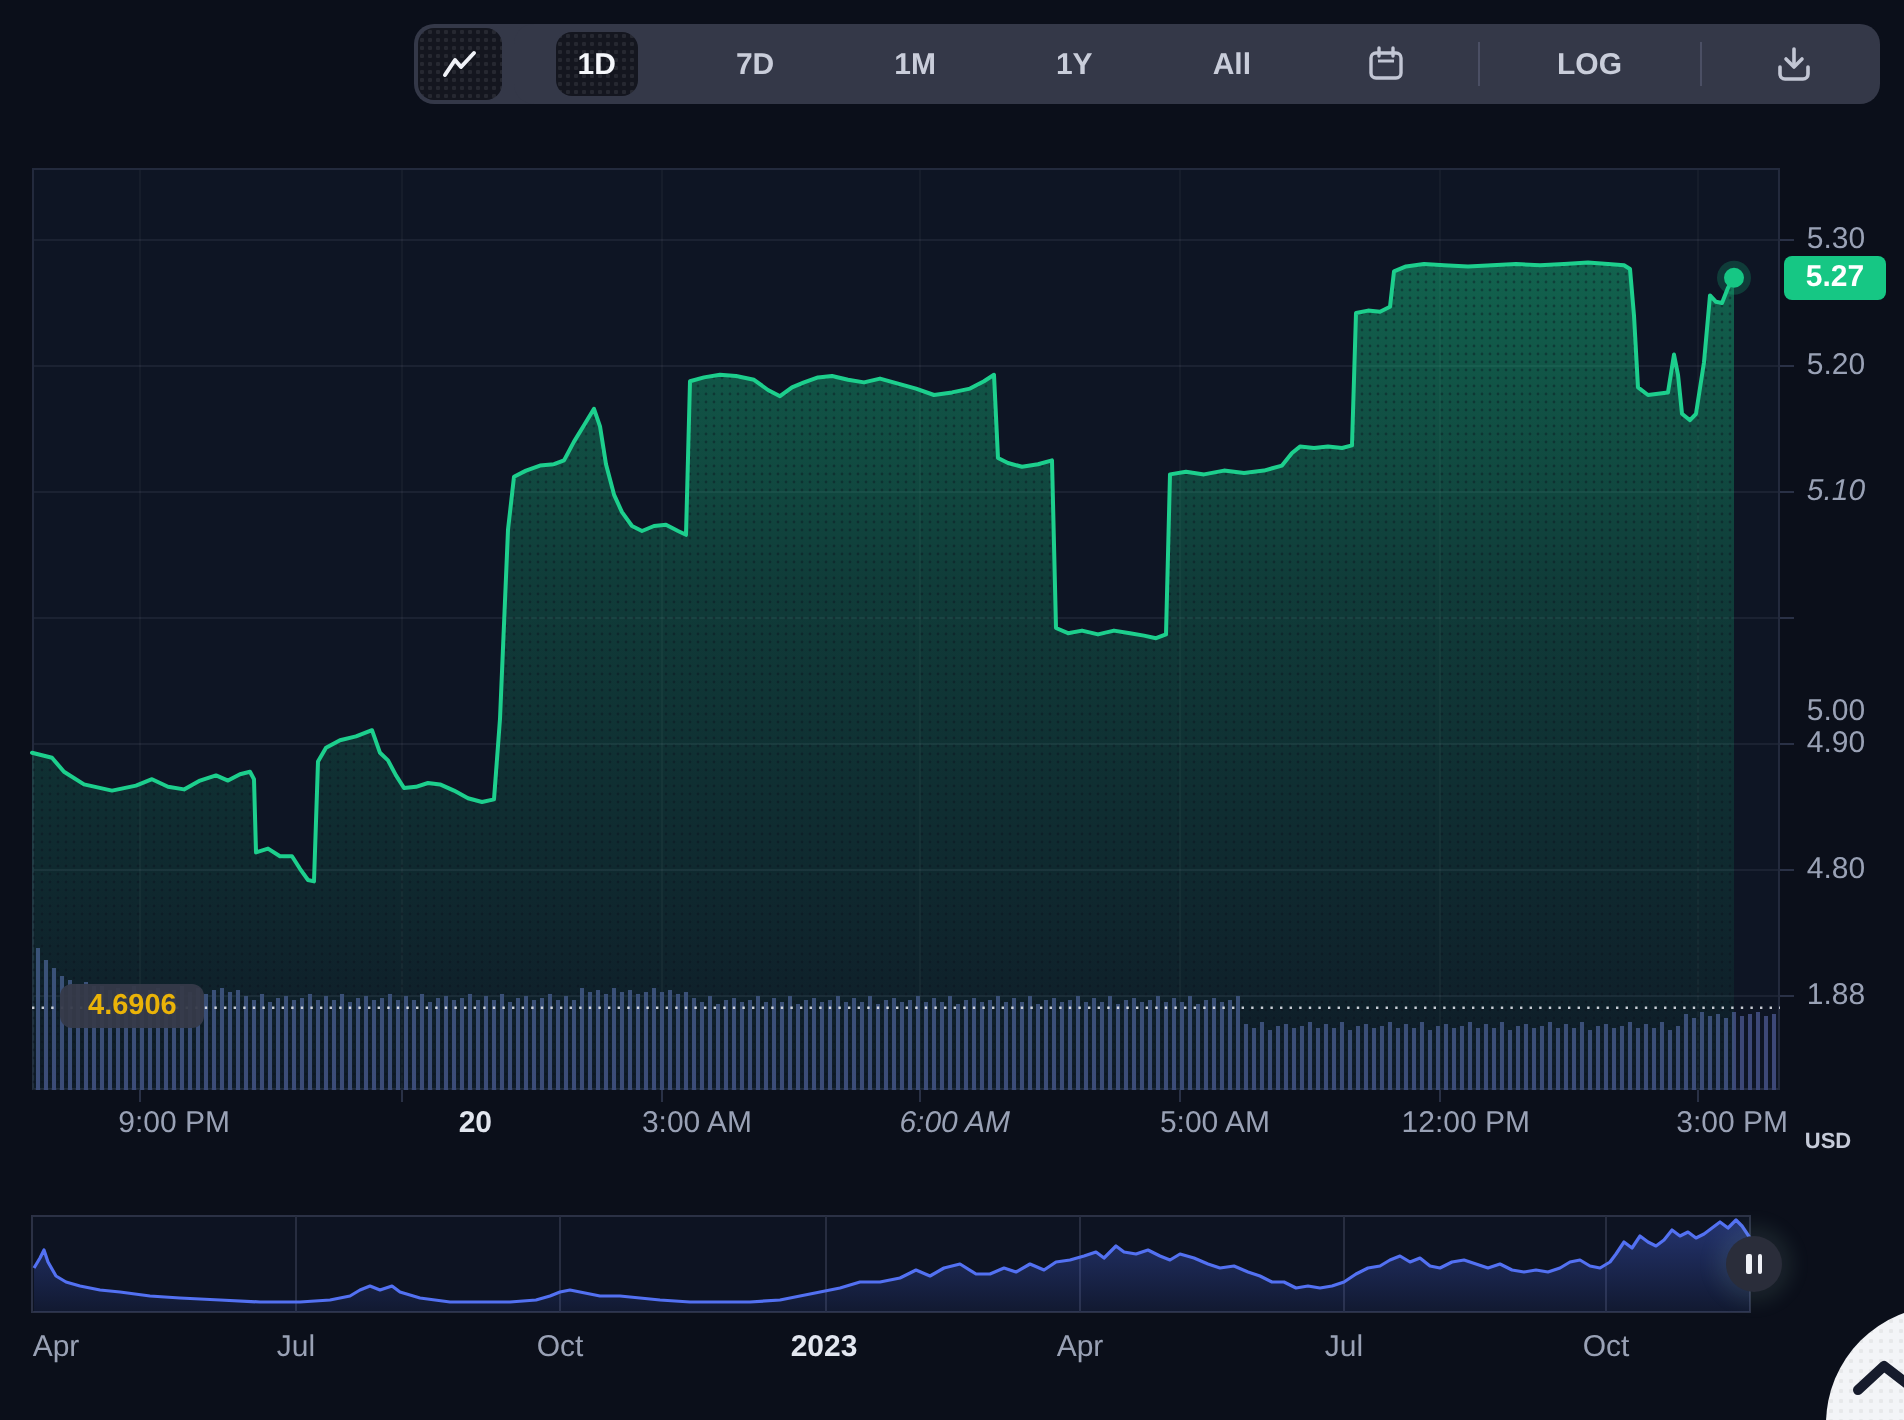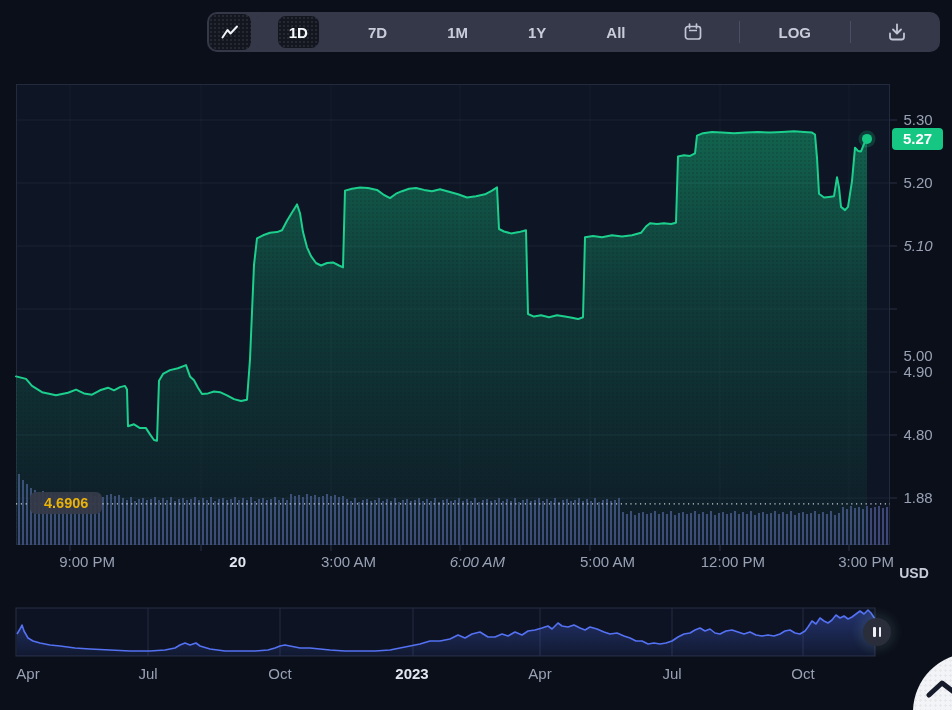--- a/index.html
+++ b/index.html
@@ -17,21 +17,21 @@
   .chip.range{height:32px;padding:0 11px;margin:2px 19px;}
   .chip.sel{background-color:#14161f;color:#f5f7fb;
         background-image:radial-gradient(rgba(255,255,255,0.08) 1px,transparent 1.2px);background-size:4px 4px;}
   .vdiv{width:1px;height:22px;background:#4b4f64;margin:0 9px;}
   .toolbar svg{display:block;}
   
   #main-svg{position:absolute;left:0;top:60px;pointer-events:none;}
   .ylab{position:absolute;left:892px;width:52px;text-align:center;font-size:15px;color:#99a1b5;height:20px;line-height:20px;}
   .xlab{position:absolute;top:553px;width:90px;text-align:right;font-size:15px;color:#99a1b5;height:18px;line-height:18px;}
   .xlab.bold{color:#e2e6ef;font-weight:700;}
-  .usd{position:absolute;top:565px;left:884px;width:60px;text-align:center;font-size:14px;font-weight:700;color:#c6cbd9;}
+  .usd{position:absolute;top:565px;left:884px;width:60px;text-align:center;font-size:11px;font-weight:700;color:#c6cbd9;}
   .price-badge{position:absolute;left:892px;width:51px;height:22px;border-radius:4px;background:#16c784;
         color:#ffffff;font-size:15px;font-weight:700;text-align:center;line-height:22px;}
   .ref-badge{position:absolute;left:18px;background:rgba(54,58,73,0.95);border-radius:6px;padding:3px 14px;
         color:#eab308;font-size:14.5px;font-weight:700;margin-left:12px;}
   .watermark{position:absolute;left:678px;top:470px;height:32px;display:flex;align-items:center;gap:9px;opacity:0.95;}
   .watermark span{color:#e3e6ee;font-size:18.5px;font-weight:700;letter-spacing:.2px;}
   
   #nav-svg{position:absolute;left:0;top:600px;pointer-events:none;}
   .nlab{position:absolute;top:665px;width:60px;text-align:center;font-size:15px;color:#99a1b5;height:18px;line-height:18px;}
   .nlab.bold{color:#e2e6ef;font-weight:700;}

